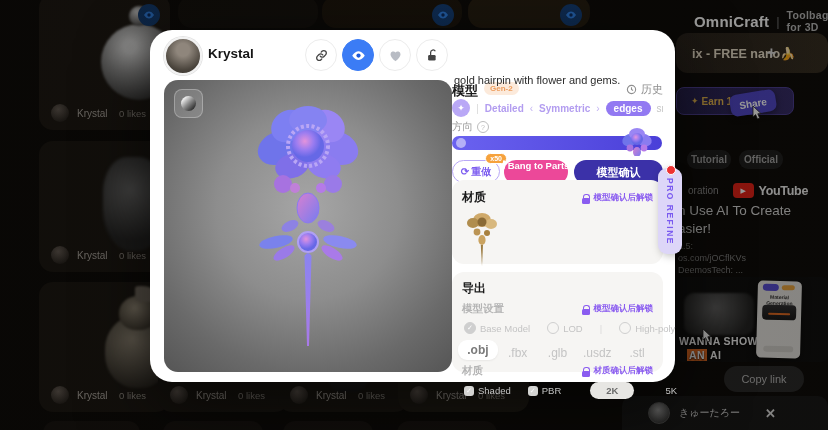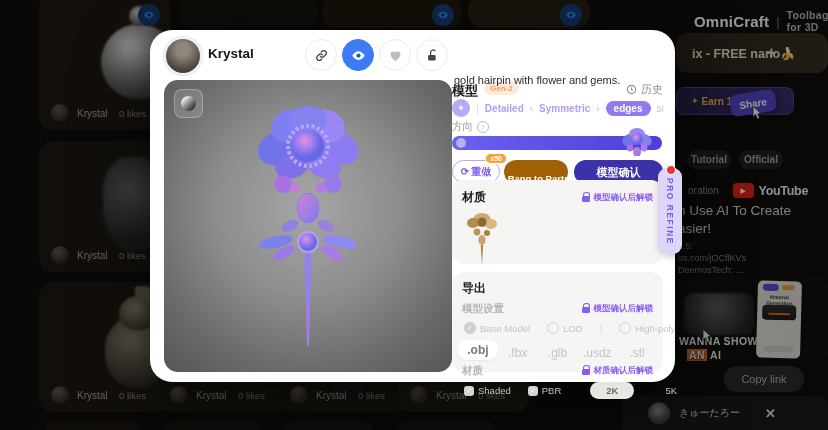--- a/index.html
+++ b/index.html
@@ -90,25 +90,25 @@
   .tag-solid{background:#9279f2;color:#fff;font-size:10px;font-weight:bold;border-radius:9px;padding:2px 8px;white-space:nowrap;}
   .tag-cut{color:#c6c6c6;font-size:10px;white-space:nowrap;}
   .dir-row{position:absolute;left:0;top:90px;display:flex;align-items:center;gap:4px;color:#9c9c9c;font-size:10.5px;}
   .info-ico{width:10px;height:10px;border:1px solid #bdbdbd;border-radius:50%;font-size:7px;color:#bdbdbd;display:flex;align-items:center;justify-content:center;}
   .slider{position:absolute;left:0;top:106px;width:210px;height:14px;border-radius:7px;background:linear-gradient(90deg,#6a62f0,#4a3fd8);}
   .slider-thumb{position:absolute;left:4px;top:2px;width:10px;height:10px;border-radius:50%;background:rgba(255,255,255,.5);}
   .slider-flower{position:absolute;right:6px;top:-10px;}
   .btn-row{position:absolute;left:0;top:130px;width:211px;height:23px;}
   .redo-btn{position:absolute;left:0;top:0;width:46px;height:21px;border:1.5px solid #b9a8f6;border-radius:12px;background:#fff;color:#7c5cf0;font-size:10px;font-weight:bold;display:flex;align-items:center;justify-content:center;gap:2px;}
   .x50{position:absolute;right:-8px;top:-8px;background:#f6a23c;border:1.5px solid #fff;color:#fff;font-size:7px;font-weight:bold;border-radius:6px;padding:1px 4px;}
-  .bang-btn{position:absolute;left:52px;top:0;width:64px;height:24px;background:#a16207;border-radius:12px;color:#fff;font-size:9.5px;font-weight:bold;display:flex;align-items:flex-end;justify-content:center;gap:3px;white-space:nowrap;}
+  .bang-btn{position:absolute;left:52px;top:0;width:64px;height:24px;background:#ec4899;border-radius:12px;color:#fff;font-size:9.5px;font-weight:bold;display:flex;align-items:flex-start;justify-content:center;gap:3px;white-space:nowrap;}
   .bang-ico{width:7px;height:7px;border:1.5px solid #fff;border-radius:2px;}
   .confirm-btn{position:absolute;left:122px;top:0;width:89px;height:24px;background:#3b31a8;border-radius:12px;color:#fff;font-size:11px;font-weight:bold;display:flex;align-items:center;justify-content:center;}
   .graybox{position:absolute;left:0;width:211px;background:#f6f5f3;border-radius:12px;}
-  .lockrow{display:flex;align-items:flex-start;gap:4px;margin-left:auto;}
+  .lockrow{display:flex;align-items:flex-end;gap:4px;margin-left:auto;}
   .locktxt{font-size:8.5px;font-weight:bold;color:#8a5cf0;}
   .lock-ico{width:8px;height:10px;position:relative;flex:0 0 8px;}
   .lock-ico::before{content:"";position:absolute;left:1.5px;top:0;width:5px;height:5px;border:1.2px solid #8a5cf0;border-bottom:none;border-radius:3px 3px 0 0;}
   .lock-ico::after{content:"";position:absolute;left:0;top:4px;width:8px;height:6px;background:#8a5cf0;border-radius:1.5px;}
   .mat-head{display:flex;align-items:center;padding:9px 10px 0 10px;}
   .mat-body{display:flex;padding:4px 8px 0 6px;}
   .mat-thumb{width:56px;height:58px;flex:0 0 56px;}
   .mat-ta{flex:1;height:50px;background:#edecea;border:none;border-radius:10px;resize:none;font-family:"Liberation Sans",sans-serif;font-size:9.5px;color:#555;padding:8px;outline:none;}
   .mat-ta::placeholder{color:#a8a8a8;}
   .exp-title{font-size:12px;font-weight:bold;color:#1a1a1a;padding:8px 10px 0 10px;}

